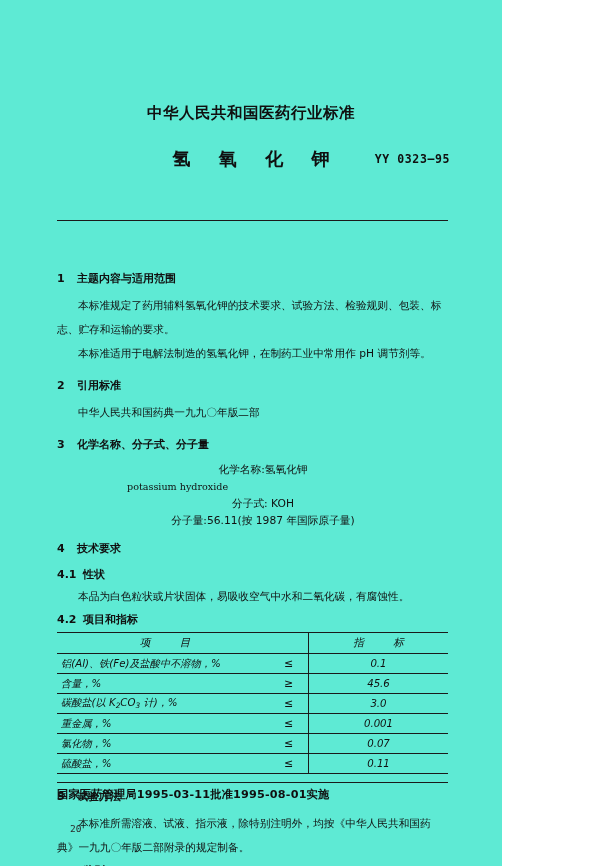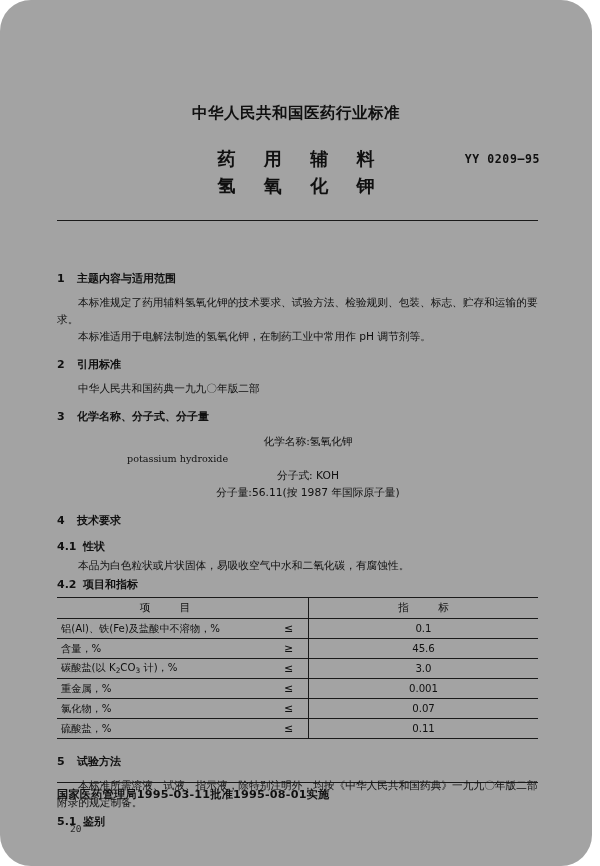--- a/index.html
+++ b/index.html
@@ -11,24 +11,23 @@
     width: 600px;
     height: 866px;
     position: relative;
     font-family: "DejaVu Sans", "Liberation Sans", sans-serif;
     color: #101010;
     overflow: hidden;
   }
   .page {
     position: absolute;
     left: 0; top: 0;
-    width: 592px;
+    width: 502px;
     height: 866px;
-    background: #a3a3a3;
-    border-radius: 31px;
+    background: #5eead4;
   }
 
   
   .std-org {
     position: absolute;
     left: 0; right: 0;
     top: 103px;
     text-align: center;
     font-size: 15.5px;
     font-weight: bold;
@@ -85,21 +84,21 @@
   .sec-head .num {
     display: inline-block;
     min-width: 20px;
   }
   .sec-head.sub .num {
     min-width: 26px;
   }
   .para {
     margin: 0;
     text-indent: 21px;
-    line-height: 17px;
+    line-height: 24px;
   }
   .indent1 {
     margin: 0;
     padding-left: 21px;
     line-height: 17.2px;
     text-align: center;
   }
   .indent2 {
     margin: 0;
     padding-left: 70px;
@@ -112,21 +111,21 @@
   .gap-l { height: 12px; }
 
   
   .spec-table {
     width: 100%;
     border-collapse: collapse;
     margin-top: 4px;
     font-size: 10.2px;
     table-layout: fixed;
   }
-  .spec-table tr { height: 19px; }
+  .spec-table tr { height: 19px; font-style: italic; }
   .spec-table td, .spec-table th {
     padding: 0;
     font-weight: normal;
     vertical-align: middle;
   }
   .spec-table .hdr-row td {
     border-top: 1.5px solid #1a1a1a;
     border-bottom: 1px solid #1a1a1a;
     height: 20px;
     text-align: center;
@@ -178,25 +177,24 @@
   }
 </style>
 </head>
 <body>
 
 <div class="page">
 
   <div class="std-org">中华人民共和国医药行业标准</div>
 
   <div class="title-block">
-    <div class="title-line">药 用 辅 料</div>
     <div class="title-line">氢 氧 化 钾</div>
   </div>
 
-  <div class="std-no">YY 0209—95</div>
+  <div class="std-no">YY 0323—95</div>
 
   <div class="rule-top"></div>
 
   <div class="body">
 
     <div class="sec-head">
       <span class="num">1</span><span>主题内容与适用范围</span>
     </div>
     <div class="gap-s"></div>
     <p class="para">本标准规定了药用辅料氢氧化钾的技术要求、试验方法、检验规则、包装、标志、贮存和运输的要求。</p>

